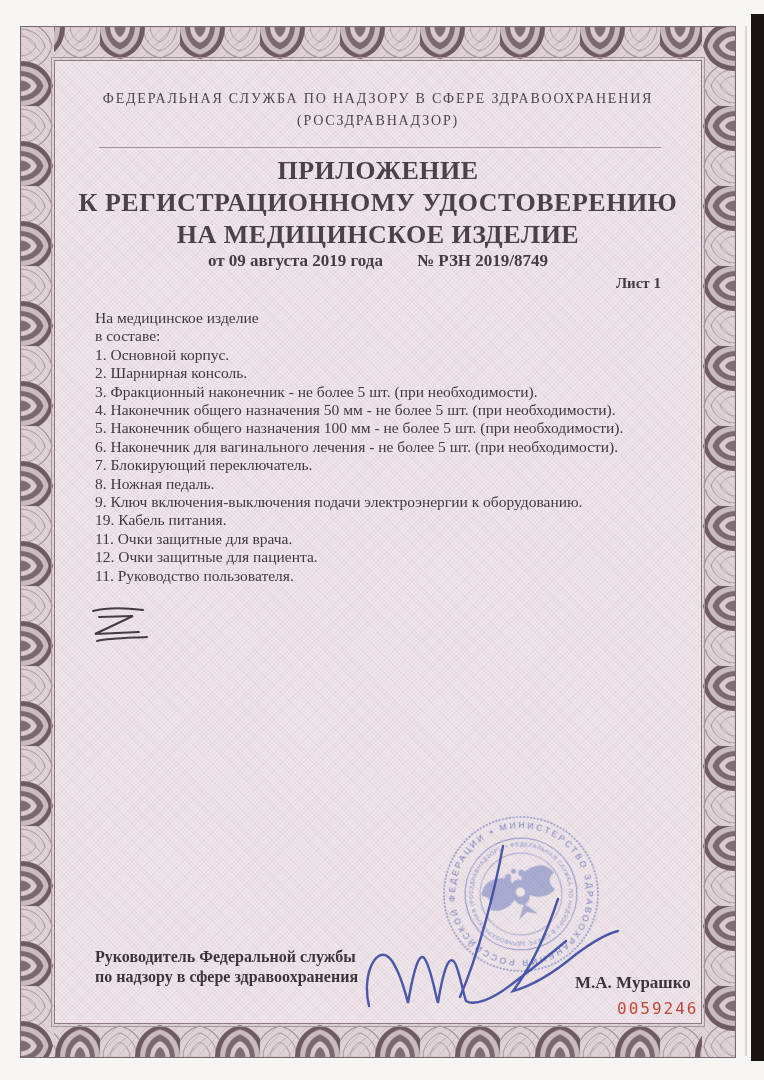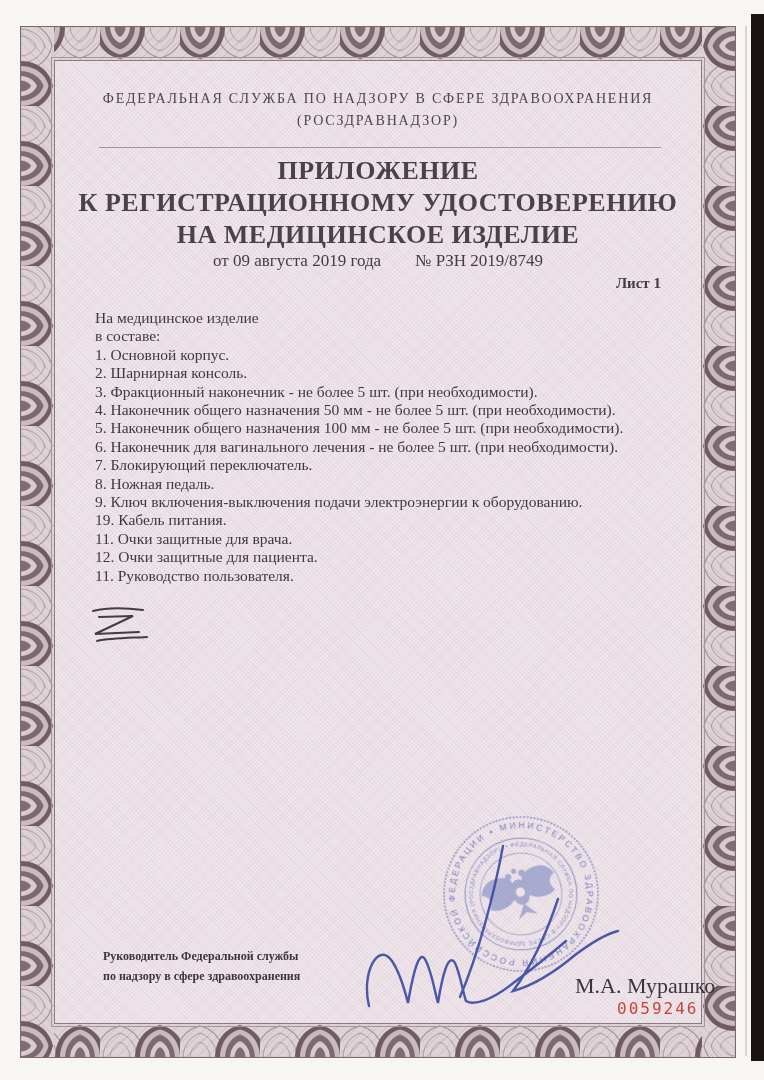--- a/index.html
+++ b/index.html
@@ -24,31 +24,31 @@
     outline:1px solid #a8959b;
     outline-offset:2px;
   }
 
   .org{position:absolute;left:0;right:0;text-align:center;font-size:14px;letter-spacing:1.8px;color:#4e454b;white-space:nowrap;}
   .org1{top:30px}
   .org2{top:52px}
   .divider{position:absolute;top:86px;left:44px;right:40px;height:1px;background:#a3949b;}
   .title{position:absolute;left:0;right:0;text-align:center;font-weight:bold;font-size:26px;color:#4b4248;letter-spacing:.5px;white-space:nowrap;}
   .t1{top:95px}.t2{top:127px}.t3{top:159px}
-  .daterow{position:absolute;top:190px;left:0;right:0;display:flex;justify-content:center;gap:34px;font-size:17px;font-weight:normal;color:#443c42;white-space:nowrap;align-items:center;}
+  .daterow{position:absolute;top:190px;left:0;right:0;display:flex;justify-content:center;gap:34px;font-size:17px;font-weight:bold;color:#443c42;white-space:nowrap;align-items:center;}
   .sheet{position:absolute;top:214px;right:40px;font-size:15px;font-weight:bold;color:#443c42;font-family:Liberation Serif, serif;}
 
   .textblock{position:absolute;top:248px;left:40px;right:20px;font-size:15.5px;line-height:18.4px;color:#3f393e;}
   .textblock div{white-space:nowrap;}
   .device{font-weight:bold;}
 
   .zmark{position:absolute;top:540px;left:32px;}
 
-  .signer{position:absolute;top:886px;left:48px;font-size:12px;font-weight:bold;line-height:19.5px;color:#3b353a;}
-  .name{position:absolute;top:912px;left:520px;font-size:22px;font-weight:normal;color:#3b353a;white-space:nowrap;}
+  .signer{position:absolute;top:886px;left:40px;font-size:16px;font-weight:bold;line-height:19.5px;color:#3b353a;}
+  .name{position:absolute;top:912px;left:520px;font-size:17px;font-weight:bold;color:#3b353a;white-space:nowrap;}
   .serial{position:absolute;top:938px;left:562px;font-family:"DejaVu Sans Mono",monospace;font-size:16px;letter-spacing:2px;color:#c5473a;}
 
   .stamp{position:absolute;top:751px;left:384px;width:164px;height:164px;}
   .signature{position:absolute;top:752px;left:295px;width:270px;height:210px;}
 </style>
 </head>
 <body>
 
 <div class="scan-strip"></div>
 <div class="page-edge-line"></div>

